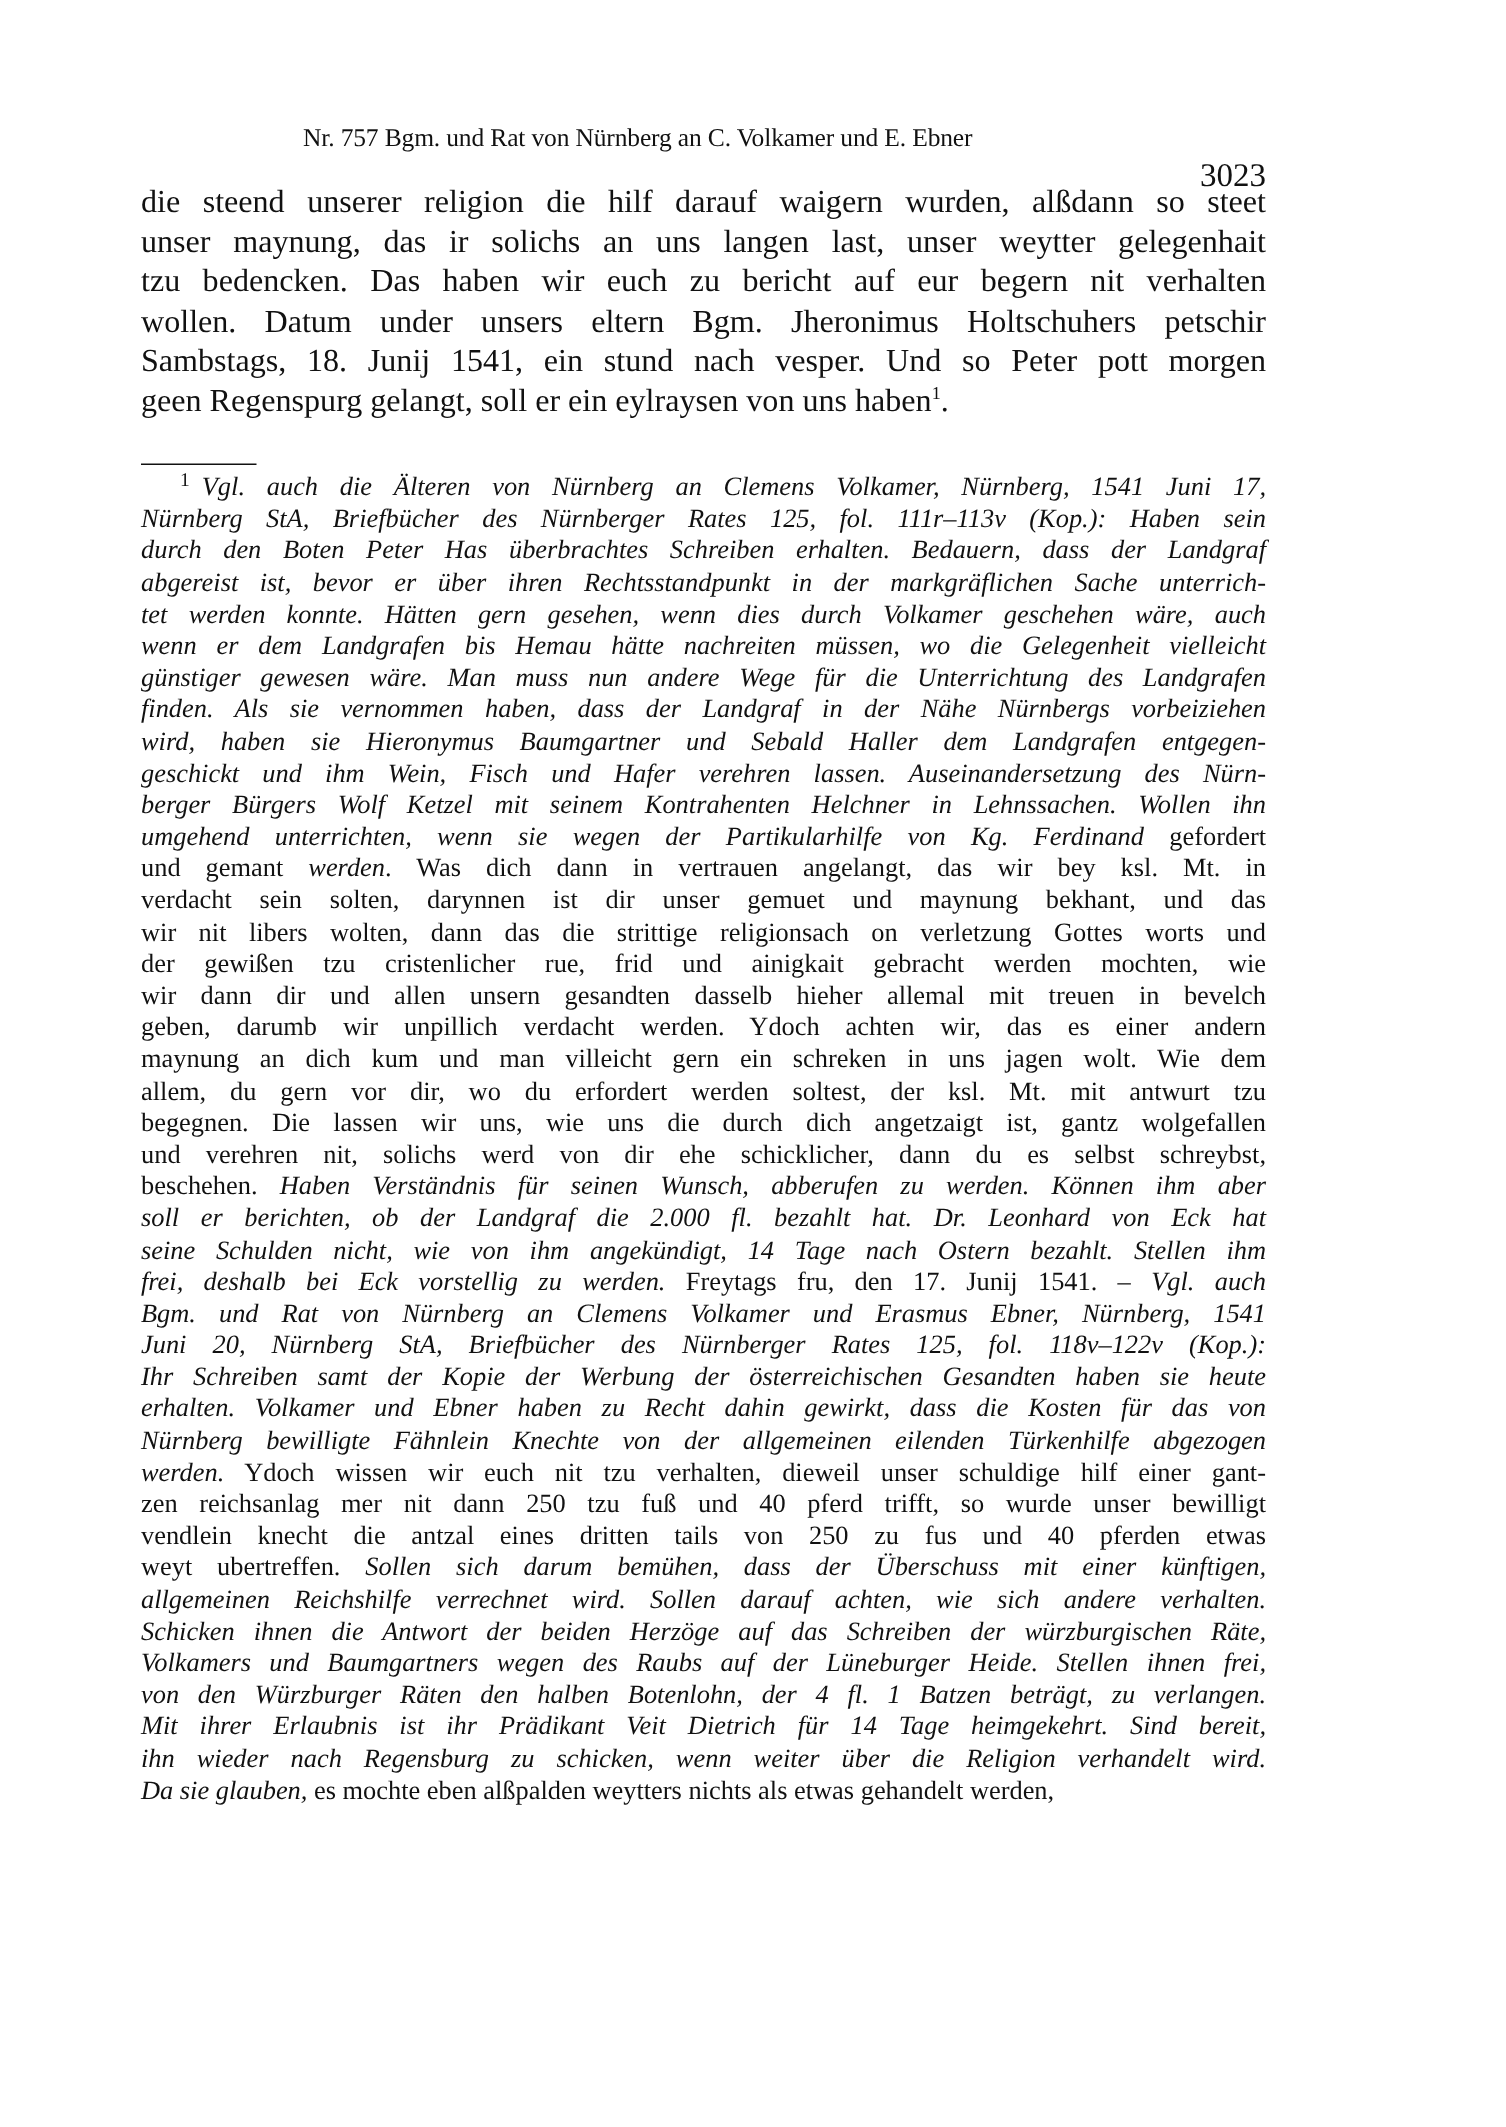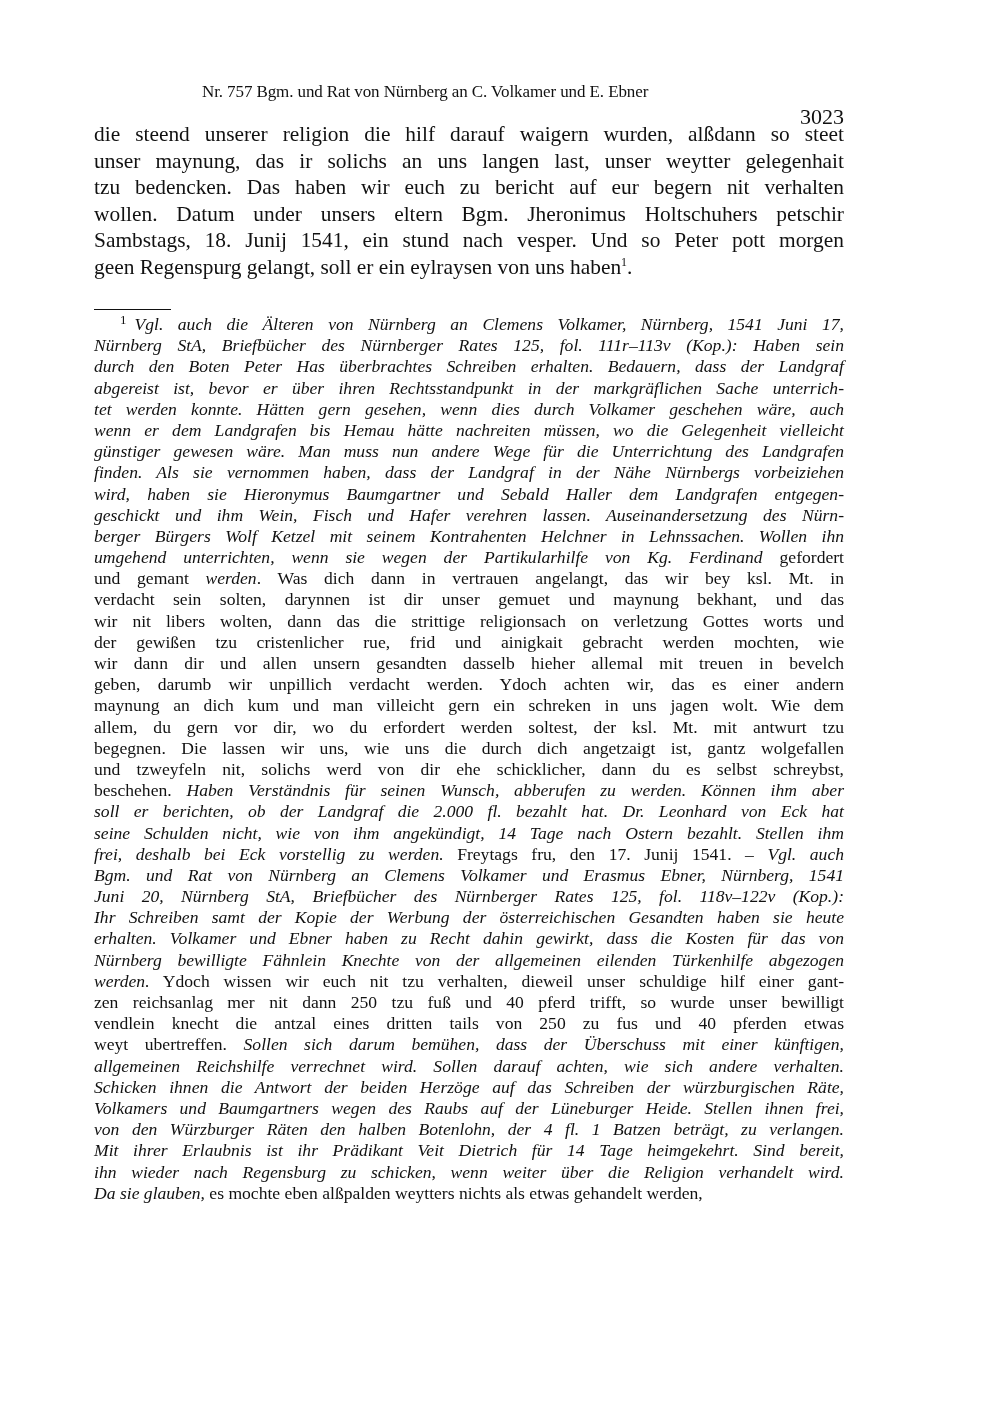--- a/index.html
+++ b/index.html
@@ -66,21 +66,21 @@
       <span class="fline"><span class="it">umgehend unterrichten, wenn sie wegen der Partikularhilfe von Kg. Ferdinand</span><span> gefordert</span></span>
       <span class="fline"><span>und gemant </span><span class="it">werden</span><span>. Was dich dann in vertrauen angelangt, das wir bey ksl. Mt. in</span></span>
       <span class="fline"><span>verdacht sein solten, darynnen ist dir unser gemuet und maynung bekhant, und das</span></span>
       <span class="fline"><span>wir nit libers wolten, dann das die strittige religionsach on verletzung Gottes worts und</span></span>
       <span class="fline"><span>der gewißen tzu cristenlicher rue, frid und ainigkait gebracht werden mochten, wie</span></span>
       <span class="fline"><span>wir dann dir und allen unsern gesandten dasselb hieher allemal mit treuen in bevelch</span></span>
       <span class="fline"><span>geben, darumb wir unpillich verdacht werden. Ydoch achten wir, das es einer andern</span></span>
       <span class="fline"><span>maynung an dich kum und man villeicht gern ein schreken in uns jagen wolt. Wie dem</span></span>
       <span class="fline"><span>allem, du gern vor dir, wo du erfordert werden soltest, der ksl. Mt. mit antwurt tzu</span></span>
       <span class="fline"><span>begegnen. Die lassen wir uns, wie uns die durch dich angetzaigt ist, gantz wolgefallen</span></span>
-      <span class="fline"><span>und tzweyfeln nit, solichs werd von dir ehe schicklicher, dann du es selbst schreybst,</span></span>
+      <span class="fline"><span>und verehren nit, solichs werd von dir ehe schicklicher, dann du es selbst schreybst,</span></span>
       <span class="fline"><span>beschehen. </span><span class="it">Haben Verständnis für seinen Wunsch, abberufen zu werden. Können ihm aber</span></span>
       <span class="fline"><span class="it">soll er berichten, ob der Landgraf die 2.000 fl. bezahlt hat. Dr. Leonhard von Eck hat</span></span>
       <span class="fline"><span class="it">seine Schulden nicht, wie von ihm angekündigt, 14 Tage nach Ostern bezahlt. Stellen ihm</span></span>
       <span class="fline"><span class="it">frei, deshalb bei Eck vorstellig zu werden.</span><span> Freytags fru, den 17. Junij 1541. – </span><span class="it">Vgl. auch</span></span>
       <span class="fline"><span class="it">Bgm. und Rat von Nürnberg an Clemens Volkamer und Erasmus Ebner, Nürnberg, 1541</span></span>
       <span class="fline"><span class="it">Juni 20, Nürnberg StA, Briefbücher des Nürnberger Rates 125, fol. 118v–122v (Kop.):</span></span>
       <span class="fline"><span class="it">Ihr Schreiben samt der Kopie der Werbung der österreichischen Gesandten haben sie heute</span></span>
       <span class="fline"><span class="it">erhalten. Volkamer und Ebner haben zu Recht dahin gewirkt, dass die Kosten für das von</span></span>
       <span class="fline"><span class="it">Nürnberg bewilligte Fähnlein Knechte von der allgemeinen eilenden Türkenhilfe abgezogen</span></span>
       <span class="fline"><span class="it">werden.</span><span> Ydoch wissen wir euch nit tzu verhalten, dieweil unser schuldige hilf einer gant-</span></span>

